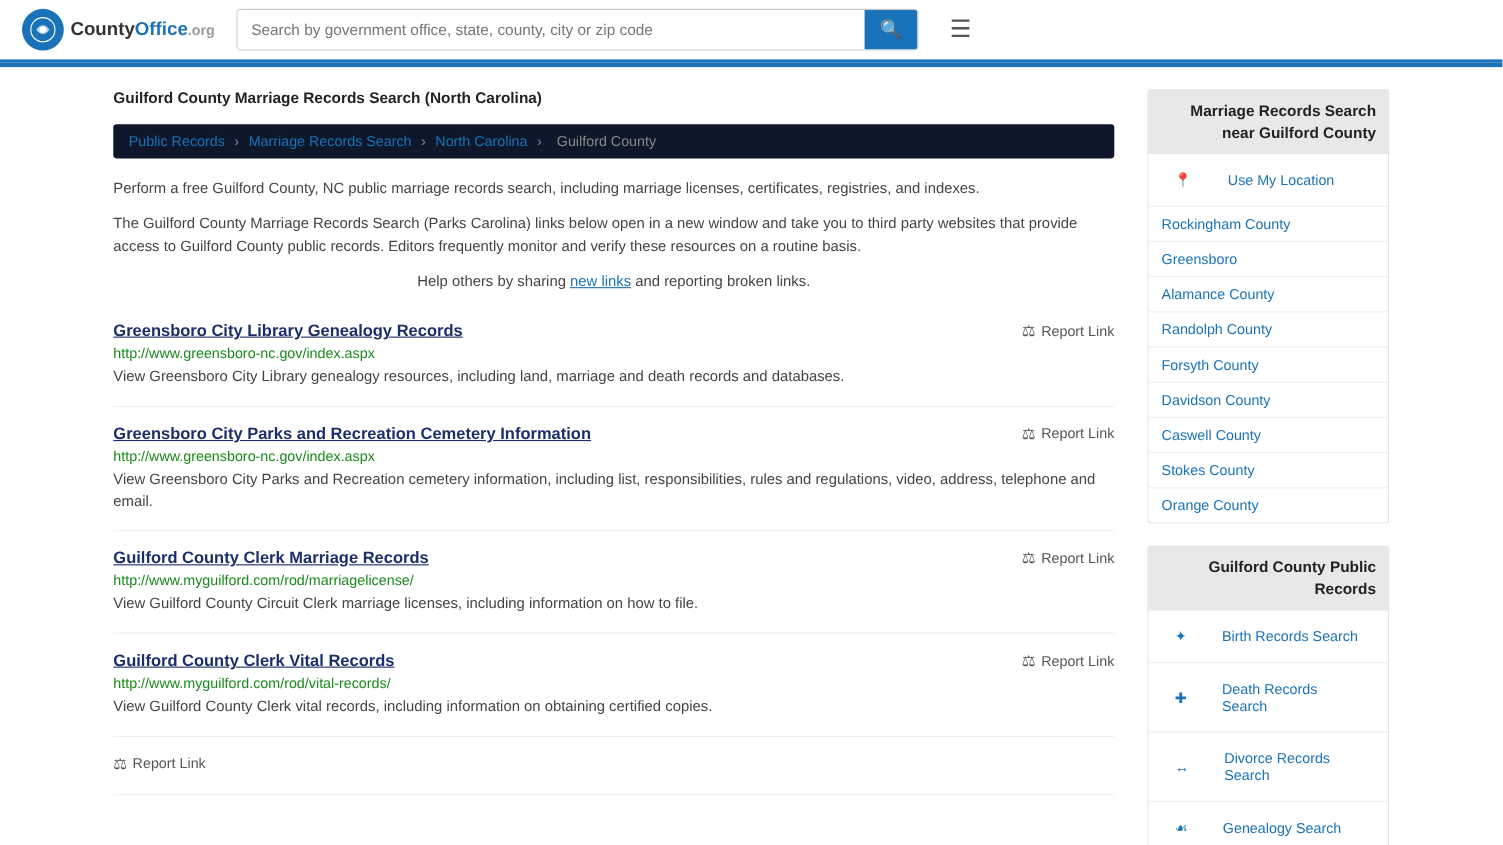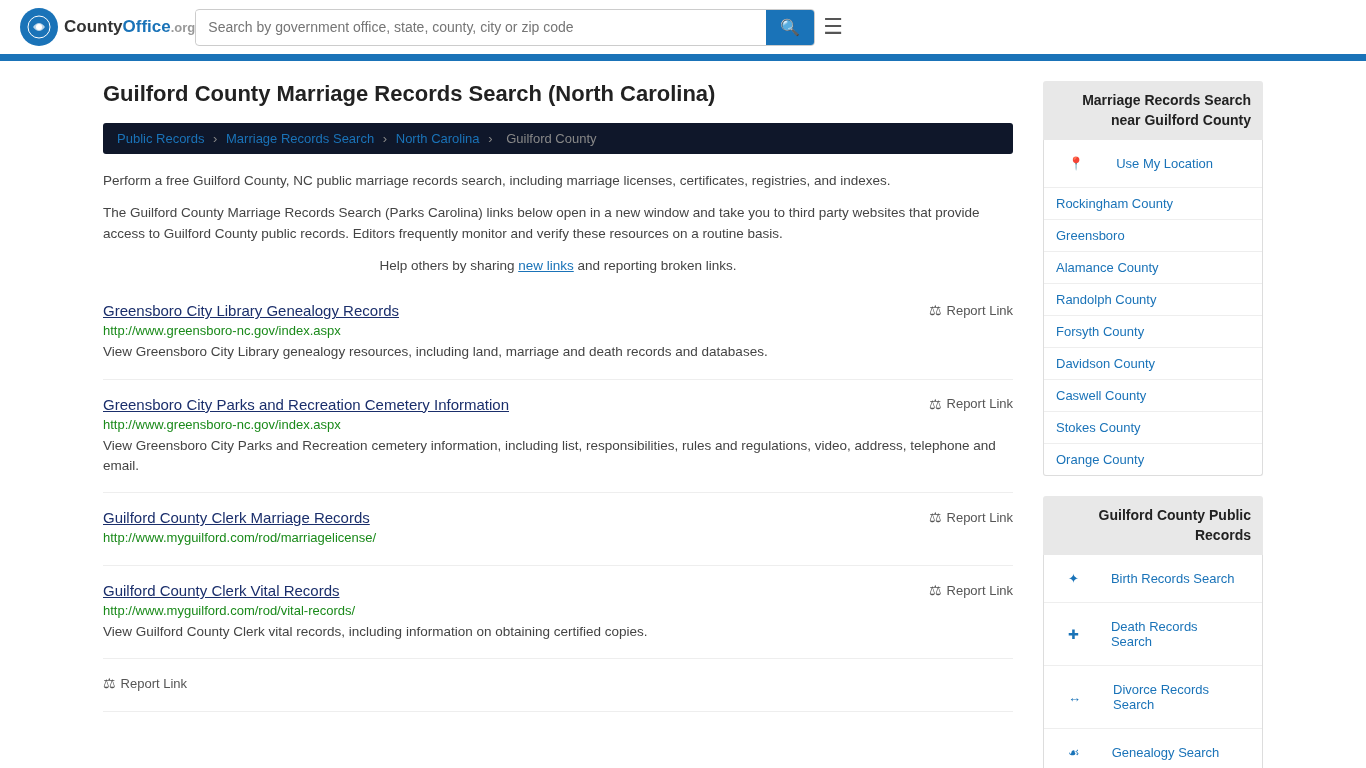--- a/index.html
+++ b/index.html
@@ -5,20 +5,21 @@
     * { margin: 0; padding: 0; box-sizing: border-box; }
     body { font-family: Arial, sans-serif; font-size: 14px; color: #333; background: #fff; }
 
     
     .header {
       background: #fff;
       border-bottom: 3px solid #1a73b8;
       padding: 8px 20px;
       display: flex;
       align-items: center;
+      gap: 20px;
     }
     .logo-area {
       display: flex;
       align-items: center;
       gap: 6px;
       text-decoration: none;
     }
     .logo-circle {
       width: 38px;
       height: 38px;
@@ -76,21 +77,21 @@
       padding: 20px 20px;
       display: flex;
       gap: 30px;
     }
 
     
     .content-area {
       flex: 1;
     }
     .page-title {
-      font-size: 22px;
+      font-size: 14px;
       font-weight: bold;
       color: #222;
       margin-bottom: 16px;
     }
 
     
     .breadcrumb {
       background: #0f172a;
       padding: 8px 14px;
       border-radius: 3px;
@@ -125,21 +126,21 @@
       padding: 16px 0;
     }
     .result-header {
       display: flex;
       justify-content: space-between;
       align-items: flex-start;
       margin-bottom: 4px;
     }
     .result-title a {
       color: #1a2e6b;
-      font-weight: normal;
+      font-weight: bold;
       font-size: 15px;
       text-decoration: underline;
       cursor: pointer;
     }
     .report-link {
       display: flex;
       align-items: center;
       gap: 5px;
       font-size: 13px;
       color: #555;
@@ -274,20 +275,21 @@
           </div>
           <div class="result-url">http://www.greensboro-nc.gov/index.aspx</div>
           <div class="result-desc">View Greensboro City Parks and Recreation cemetery information, including list, responsibilities, rules and regulations, video, address, telephone and email.</div>
         </div>
         <div class="result-item">
           <div class="result-header">
             <div class="result-title"><a href="#">Guilford County Clerk Marriage Records</a></div>
             <div class="report-link"><span class="report-icon">⚖</span> Report Link</div>
           </div>
           <div class="result-url">http://www.myguilford.com/rod/marriagelicense/</div>
+          <div class="result-desc">View Guilford County Circuit Clerk marriage licenses, including information on how to file.</div>
         </div>
         <div class="result-item">
           <div class="result-header">
             <div class="result-title"><a href="#">Guilford County Clerk Vital Records</a></div>
             <div class="report-link"><span class="report-icon">⚖</span> Report Link</div>
           </div>
           <div class="result-url">http://www.myguilford.com/rod/vital-records/</div>
           <div class="result-desc">View Guilford County Clerk vital records, including information on obtaining certified copies.</div>
         </div>
         <div class="result-item">

